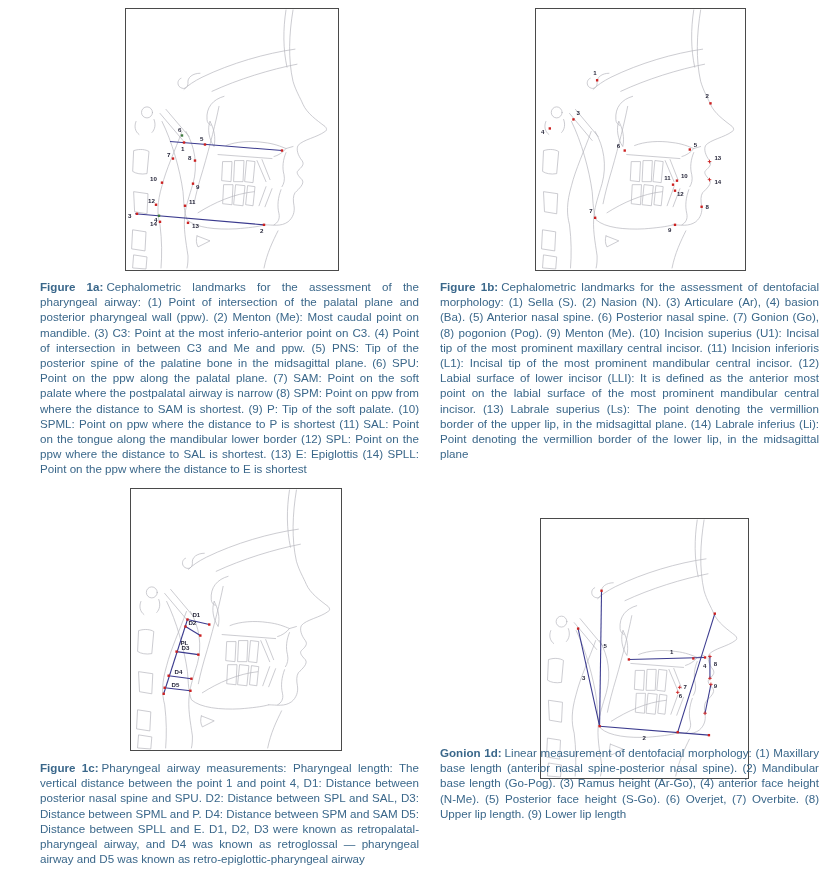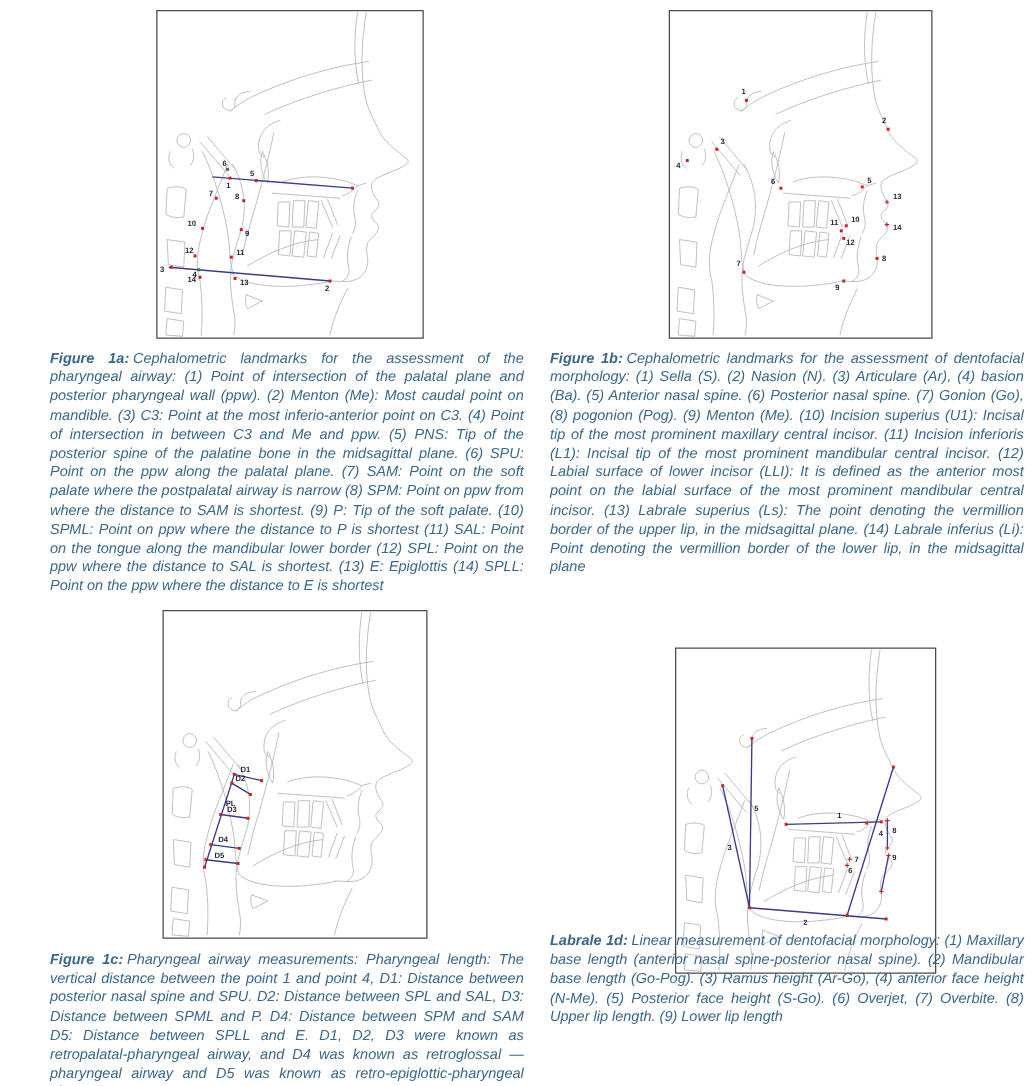--- a/index.html
+++ b/index.html
@@ -16,21 +16,20 @@
   }
   .diagram svg{width:100%;height:100%;display:block;}
   .caption{
     position:absolute;
     margin:0;
     width:379px;
     font-size:11.6px;
     line-height:15.2px;
     text-align:justify;
     color:#3a678a;
-    font-style:italic;
   }
   .caption b{margin-right:3px;}
   #trace-defs{position:absolute;width:0;height:0;overflow:hidden;}
 </style>
 </head>
 <body>
 
 <svg id="trace-defs" aria-hidden="true">
   <defs>
     <g id="head-trace" fill="none" stroke="#b6b6bd" stroke-width="0.7" stroke-linecap="round" stroke-linejoin="round">
@@ -249,13 +248,13 @@
       </g>
   </svg>
 </div>
 
 <p class="caption" style="left:40px;top:279px"><b>Figure 1a:</b><span>Cephalometric landmarks for the assessment of the pharyngeal airway: (1) Point of intersection of the palatal plane and posterior pharyngeal wall (ppw). (2) Menton (Me): Most caudal point on mandible. (3) C3: Point at the most inferio-anterior point on C3. (4) Point of intersection in between C3 and Me and ppw. (5) PNS: Tip of the posterior spine of the palatine bone in the midsagittal plane. (6) SPU: Point on the ppw along the palatal plane. (7) SAM: Point on the soft palate where the postpalatal airway is narrow (8) SPM: Point on ppw from where the distance to SAM is shortest. (9) P: Tip of the soft palate. (10) SPML: Point on ppw where the distance to P is shortest (11) SAL: Point on the tongue along the mandibular lower border (12) SPL: Point on the ppw where the distance to SAL is shortest. (13) E: Epiglottis (14) SPLL: Point on the ppw where the distance to E is shortest</span></p>
 
 <p class="caption" style="left:440px;top:279px"><b>Figure 1b:</b><span>Cephalometric landmarks for the assessment of dentofacial morphology: (1) Sella (S). (2) Nasion (N). (3) Articulare (Ar), (4) basion (Ba). (5) Anterior nasal spine. (6) Posterior nasal spine. (7) Gonion (Go), (8) pogonion (Pog). (9) Menton (Me). (10) Incision superius (U1): Incisal tip of the most prominent maxillary central incisor. (11) Incision inferioris (L1): Incisal tip of the most prominent mandibular central incisor. (12) Labial surface of lower incisor (LLI): It is defined as the anterior most point on the labial surface of the most prominent mandibular central incisor. (13) Labrale superius (Ls): The point denoting the vermillion border of the upper lip, in the midsagittal plane. (14) Labrale inferius (Li): Point denoting the vermillion border of the lower lip, in the midsagittal plane</span></p>
 
 <p class="caption" style="left:40px;top:760px"><b>Figure 1c:</b><span>Pharyngeal airway measurements: Pharyngeal length: The vertical distance between the point 1 and point 4, D1: Distance between posterior nasal spine and SPU. D2: Distance between SPL and SAL, D3: Distance between SPML and P. D4: Distance between SPM and SAM D5: Distance between SPLL and E. D1, D2, D3 were known as retropalatal-pharyngeal airway, and D4 was known as retroglossal — pharyngeal airway and D5 was known as retro-epiglottic-pharyngeal airway</span></p>
 
-<p class="caption" style="left:440px;top:745px"><b>Labrale 1d:</b><span>Linear measurement of dentofacial morphology: (1) Maxillary base length (anterior nasal spine-posterior nasal spine). (2) Mandibular base length (Go-Pog). (3) Ramus height (Ar-Go), (4) anterior face height (N-Me). (5) Posterior face height (S-Go). (6) Overjet, (7) Overbite. (8) Upper lip length. (9) Lower lip length</span></p>
+<p class="caption" style="left:440px;top:745px"><b>Gonion 1d:</b><span>Linear measurement of dentofacial morphology: (1) Maxillary base length (anterior nasal spine-posterior nasal spine). (2) Mandibular base length (Go-Pog). (3) Ramus height (Ar-Go), (4) anterior face height (N-Me). (5) Posterior face height (S-Go). (6) Overjet, (7) Overbite. (8) Upper lip length. (9) Lower lip length</span></p>
 
 </body></html>

